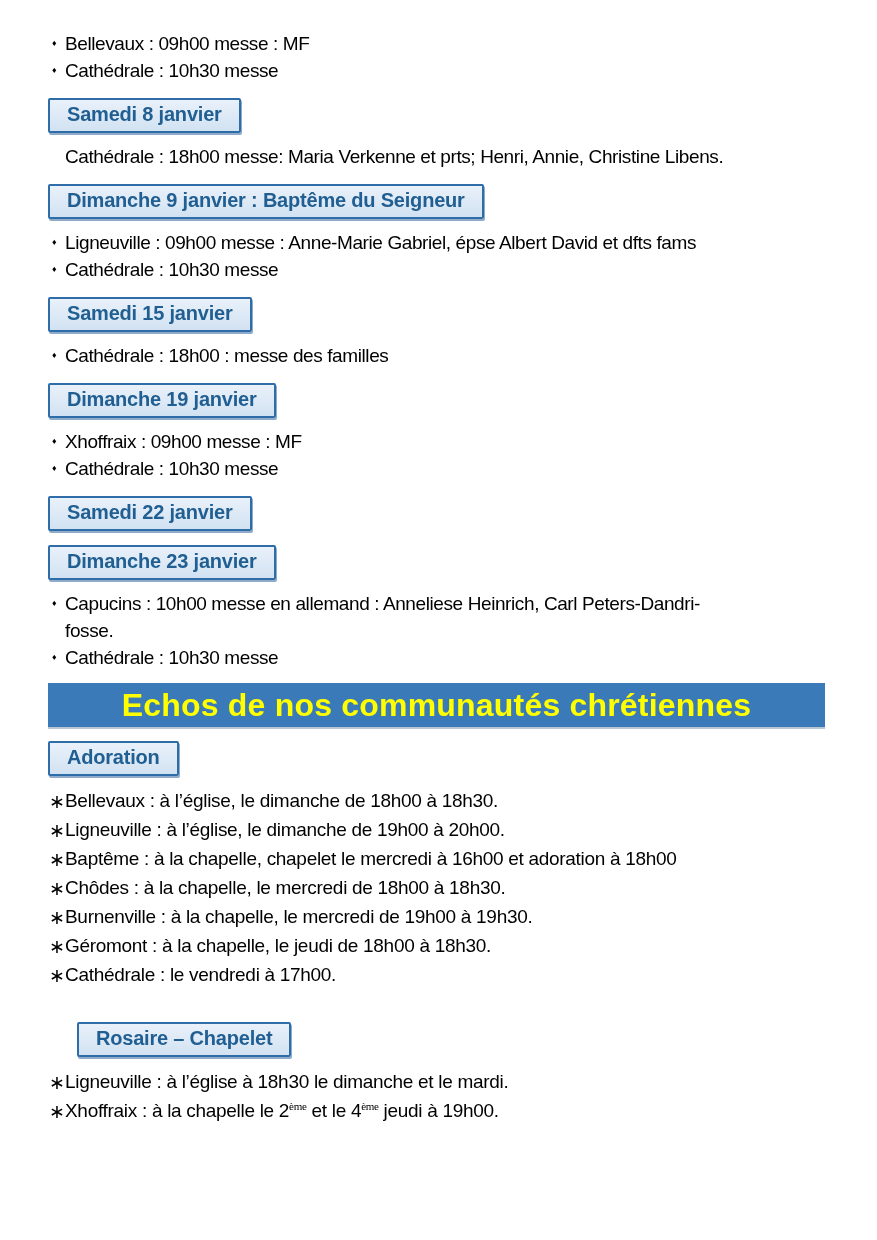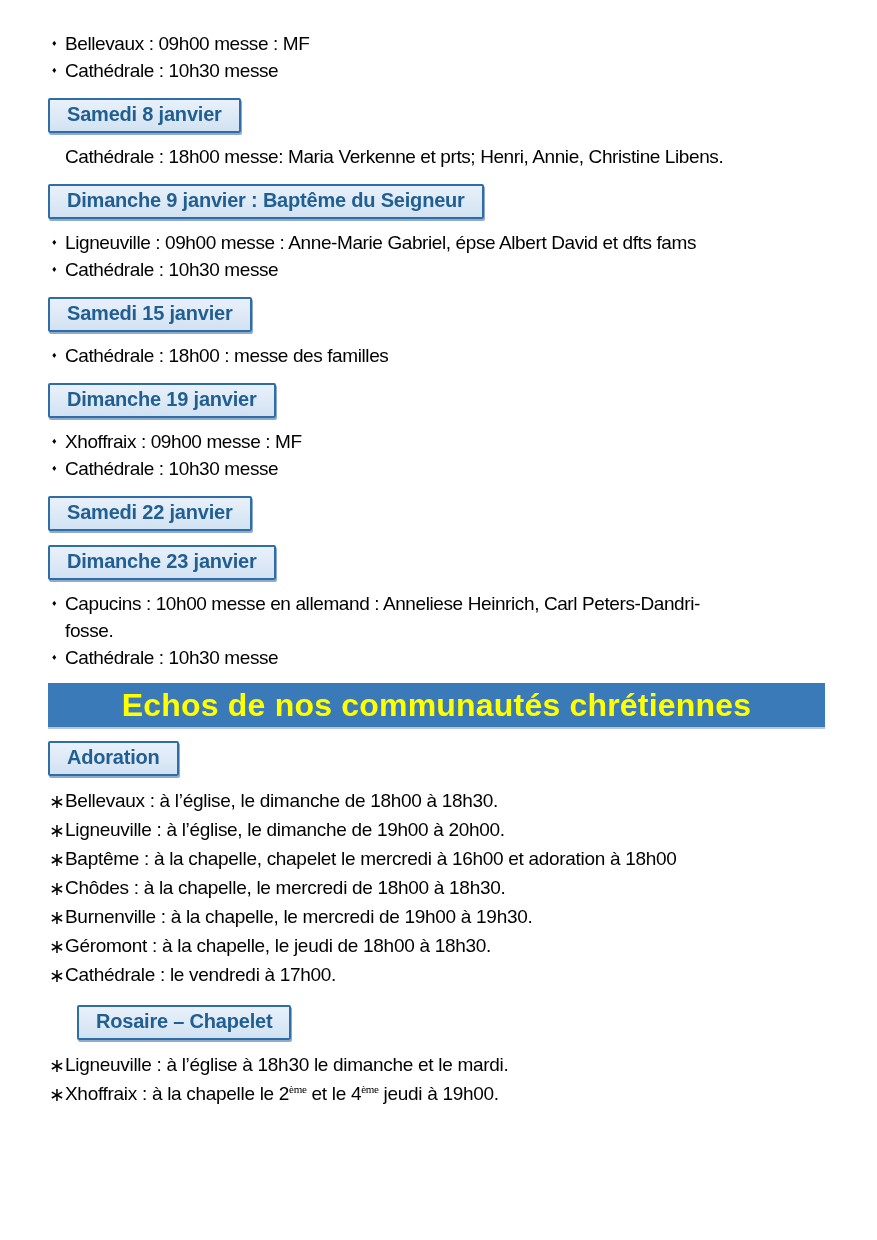--- a/index.html
+++ b/index.html
@@ -39,21 +39,21 @@
   }
   .banner span{
     font-size:32px;font-weight:bold;color:#ffff00;letter-spacing:0.2px;white-space:nowrap;
   }
 
   
   .alist .entry{line-height:29px;letter-spacing:-0.3px;}
   .alist .blt-a{
     position:absolute;left:1px;top:1px;font-size:19px;line-height:29px;color:#000;font-weight:normal;
   }
-  .rosaire-gap{margin-top:16px;padding-left:29px;}
+  .rosaire-gap{margin-top:33px;padding-left:29px;}
   sup{font-size:0.58em;vertical-align:super;line-height:0;font-family:Liberation Serif, serif;}
 </style>
 </head>
 <body>
 
 <div class="page">
   <div class="content">
 
     <div class="entry">
       <span class="blt-d">♦</span><span class="b">Bellevaux : 09h00 messe :</span><span> MF</span>

